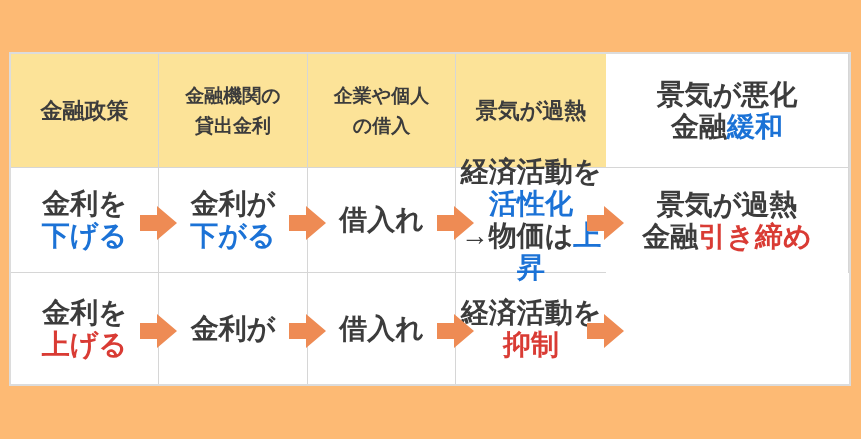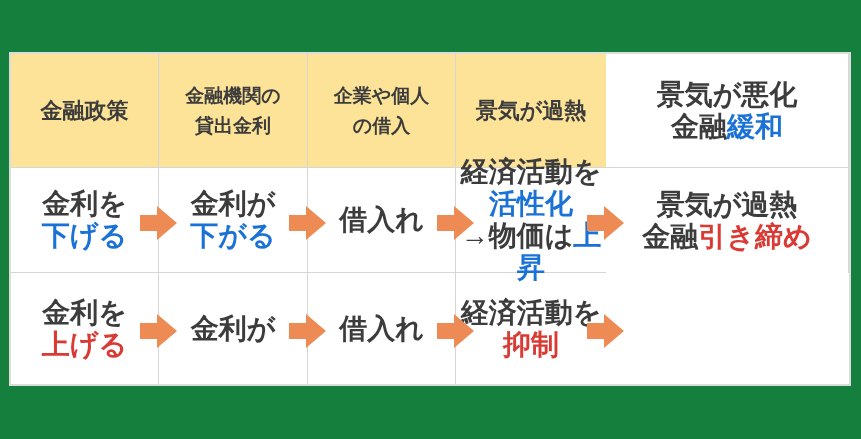--- a/index.html
+++ b/index.html
@@ -9,21 +9,21 @@
     --text-dark:#3c3c3c;
     --accent-blue:#1b72d6;
     --accent-red:#d93b34;
     --arrow-orange:#ee8b54;
   }
   *{margin:0;padding:0;box-sizing:border-box;}
   body{background:#fff;font-family:"Liberation Sans","DejaVu Sans",sans-serif;}
   .canvas{
     position:relative;
     width:861px;height:439px;
-    background:#15803d;
+    background:#fdba74;
     overflow:hidden;
   }
   .flow-table{
     position:absolute;left:9px;top:52px;
     width:842px;height:334px;
     border:2px solid var(--border-outer);
     display:grid;
     grid-template-columns:148px 149px 148px 150px 243px;
     grid-template-rows:114px 105px 111px;
     background:#fff;

